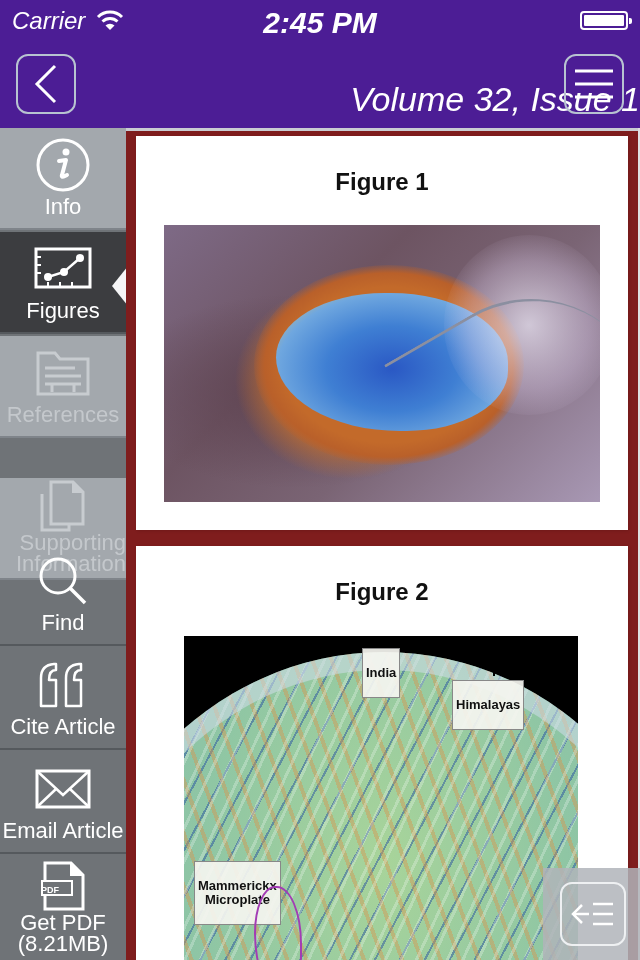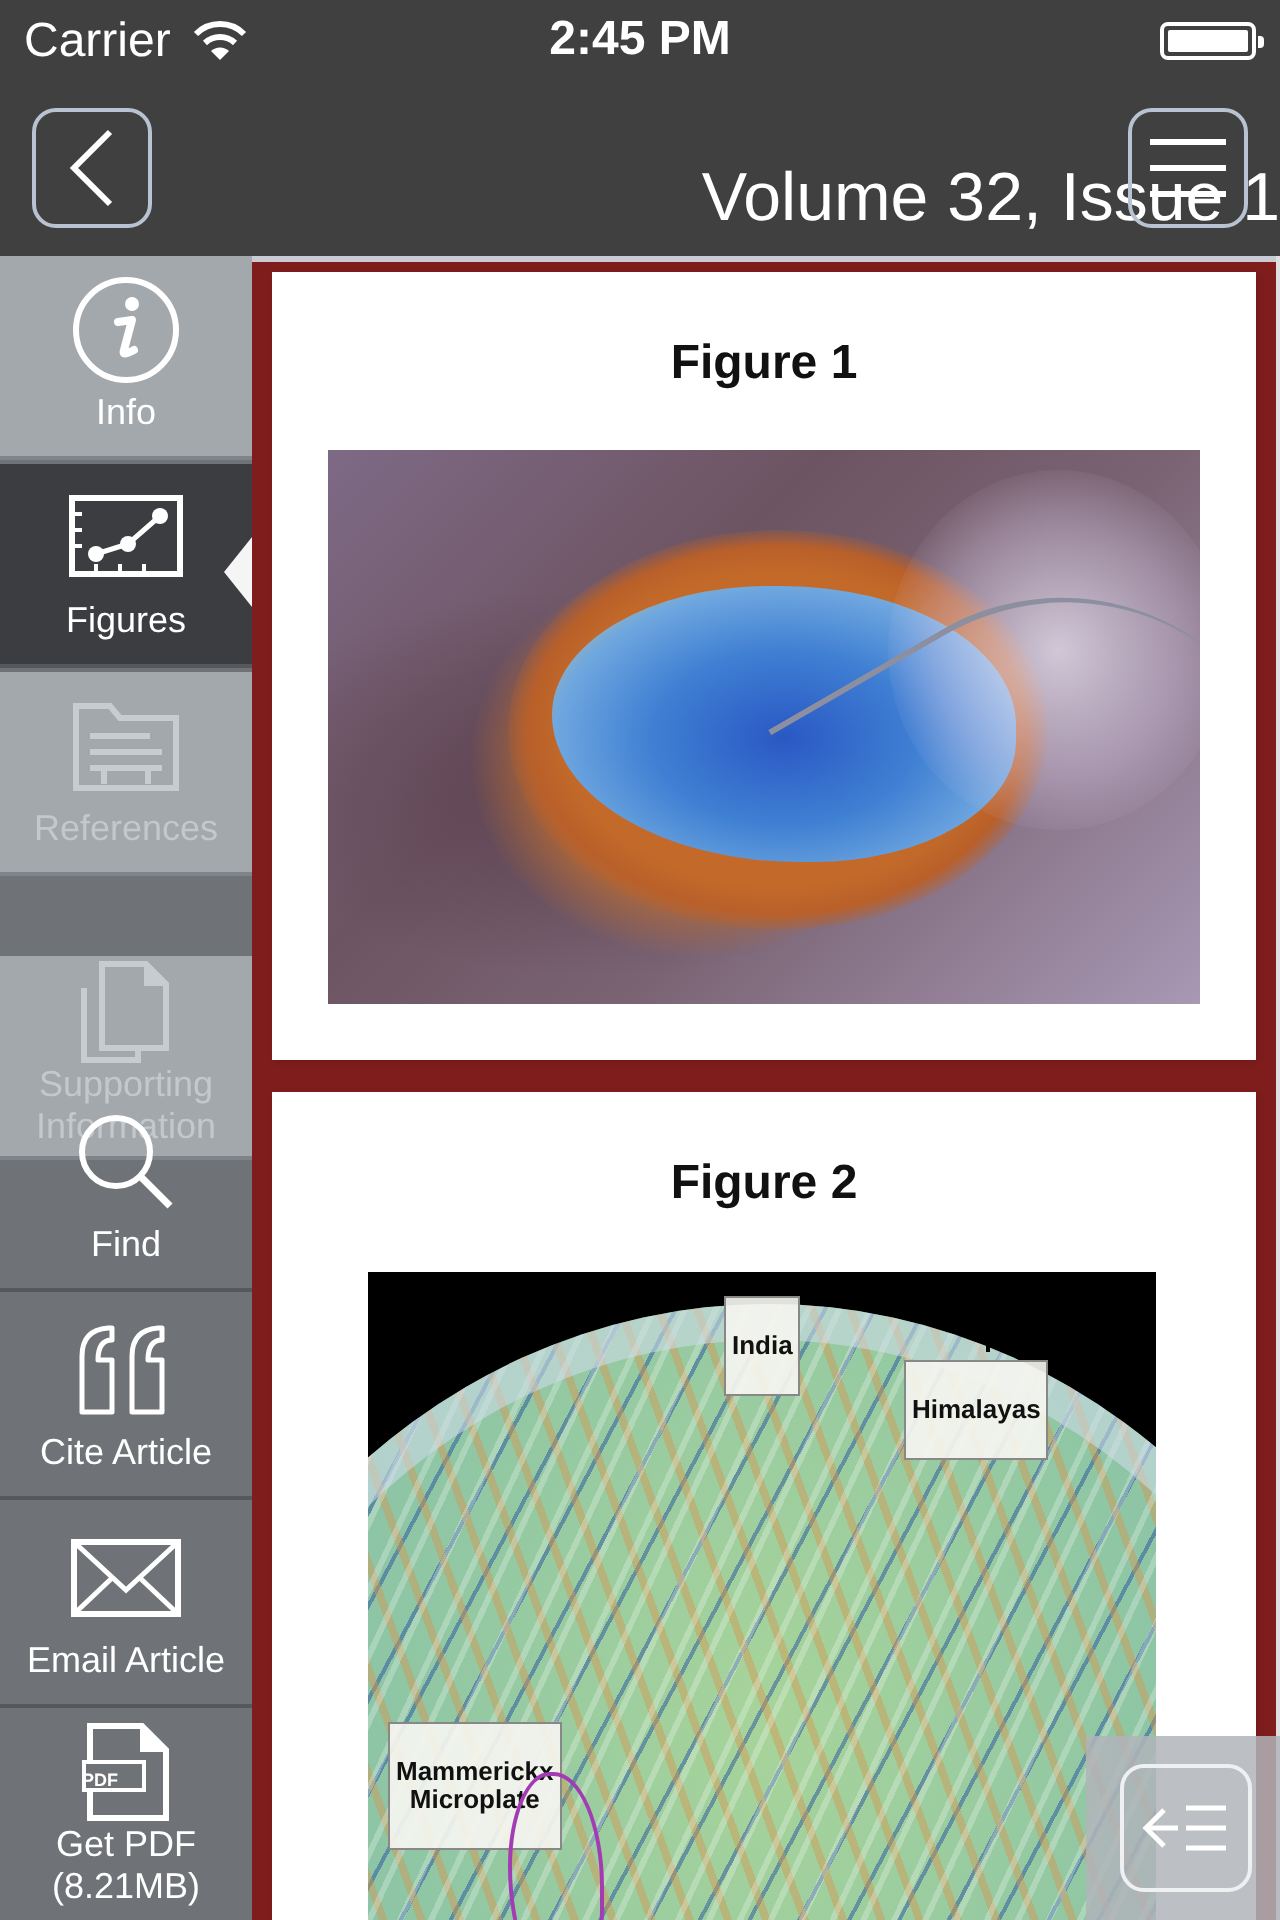--- a/index.html
+++ b/index.html
@@ -1,37 +1,37 @@
 <!DOCTYPE html>
 <html><head>
 <meta charset="utf-8">
 <style>
   * { box-sizing: border-box; margin: 0; padding: 0; }
   html, body { width: 640px; height: 960px; overflow: hidden; background: #f2f2f3; font-family: "Liberation Sans", sans-serif; }
   .app { position: relative; width: 640px; height: 960px; overflow: hidden; }
 
   
-  .header { position: absolute; left: 0; top: 0; width: 640px; height: 128px; background: #404040; color: #fff; }
+  .header { position: absolute; left: 0; top: 0; width: 640px; height: 128px; background: #4c1d95; color: #fff; font-style: italic; }
   .status-bar { position: absolute; left: 0; top: 0; width: 640px; height: 40px; }
   .carrier { position: absolute; left: 12px; top: 7px; font-size: 24px; color: #fff; }
   .wifi { position: absolute; left: 96px; top: 9px; width: 28px; height: 22px; }
-  .time { position: absolute; left: 0; right: 0; top: 6px; text-align: center; font-size: 24px; font-weight: bold; color: #fff; }
+  .time { position: absolute; left: 0; right: 0; top: 6px; text-align: center; font-size: 30px; font-weight: bold; color: #fff; }
   .battery { position: absolute; left: 580px; top: 11px; width: 48px; height: 19px; border: 2px solid #fff; border-radius: 4px; padding: 2px; }
   .battery-fill { width: 100%; height: 100%; background: #fff; border-radius: 1px; }
   .battery-tip { position: absolute; right: -6px; top: 5px; width: 3px; height: 6px; background: #fff; border-radius: 0 2px 2px 0; }
 
   .nav-title { position: absolute; left: 0; right: 0; top: 80px; text-align: right; font-size: 34px; color: #fff; }
   .back-btn { position: absolute; left: 16px; top: 54px; width: 60px; height: 60px; border: 2px solid #b8c3d1; border-radius: 12px; display: flex; align-items: center; justify-content: center; cursor: pointer; }
   .menu-btn { position: absolute; left: 564px; top: 54px; width: 60px; height: 60px; border: 2px solid #b8c3d1; border-radius: 12px; display: flex; align-items: center; justify-content: center; cursor: pointer; }
 
   
   .sidebar { position: absolute; left: 0; top: 128px; width: 126px; height: 832px; background: #6f7377; }
   .side-item { position: absolute; left: 0; width: 126px; height: 102px; display: flex; flex-direction: column; align-items: center; cursor: pointer; border-bottom: 2px solid #55595d; }
   .side-item .ico { margin-top: 6px; height: 62px; display: flex; align-items: center; justify-content: center; }
-  .side-item .lbl { font-size: 18px; color: #fff; text-align: center; line-height: 21px; }
+  .side-item .lbl { font-size: 22px; color: #fff; text-align: right; line-height: 21px; }
   .side-item.light { background: #a3a8ad; border-bottom-color: #7f848a; }
   .side-item.active { background: #3c3d40; }
   .side-item.disabled .lbl { color: #c4c8cc; }
   .active-pointer { position: absolute; left: 112px; top: 265px; width: 0; height: 0; border-top: 20px solid transparent; border-bottom: 20px solid transparent; border-right: 16px solid #f5f5f6; }
 
   
   .content { position: absolute; left: 126px; top: 128px; width: 514px; height: 832px; background: #7f1d1d; }
   .top-shadow { position: absolute; left: 0; top: 0; width: 514px; height: 3px; background: #c9ccd2; }
   .card { position: absolute; left: 10px; width: 492px; background: #fff; box-shadow: 1px 1px 3px rgba(0,0,0,0.12); }
   .card-title { position: absolute; left: 0; right: 0; text-align: center; font-size: 24px; font-weight: bold; color: #111; }

